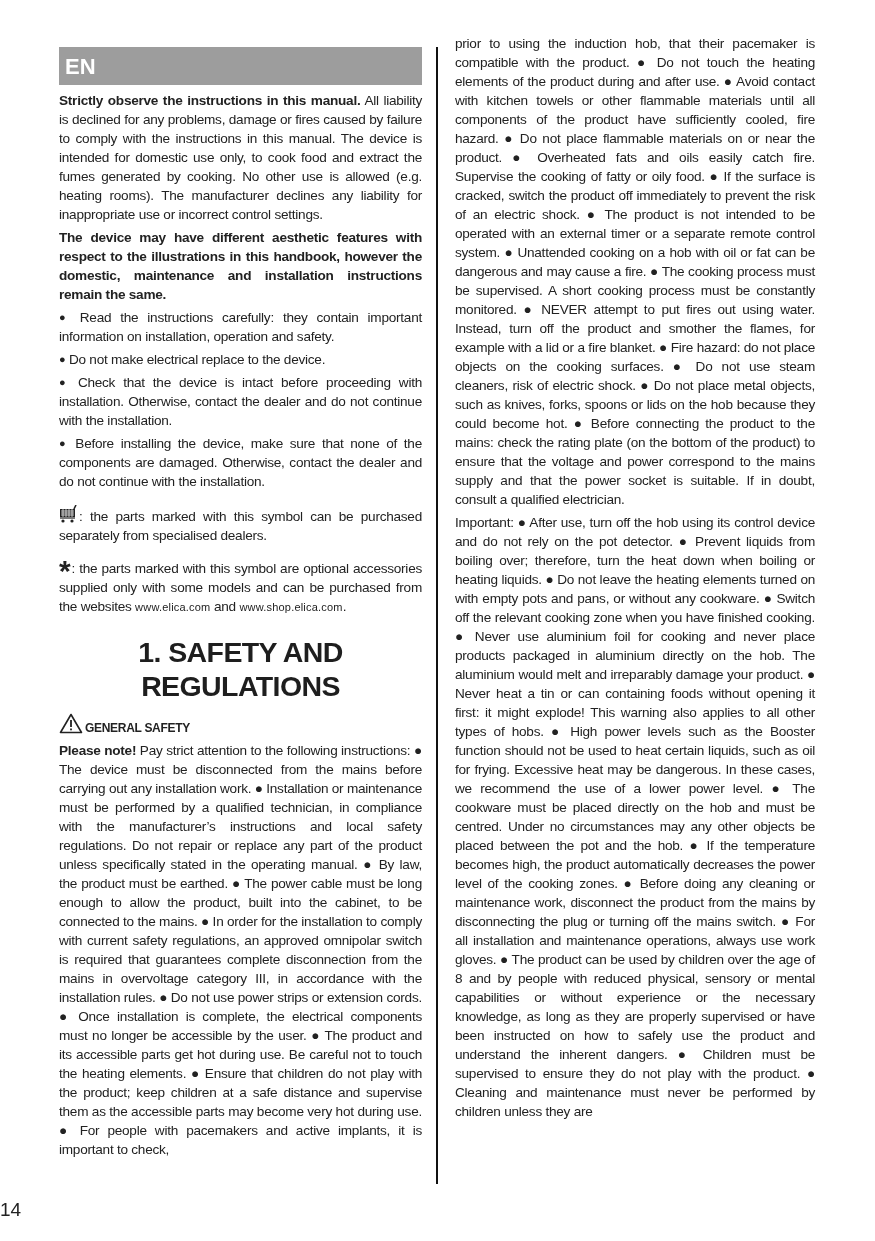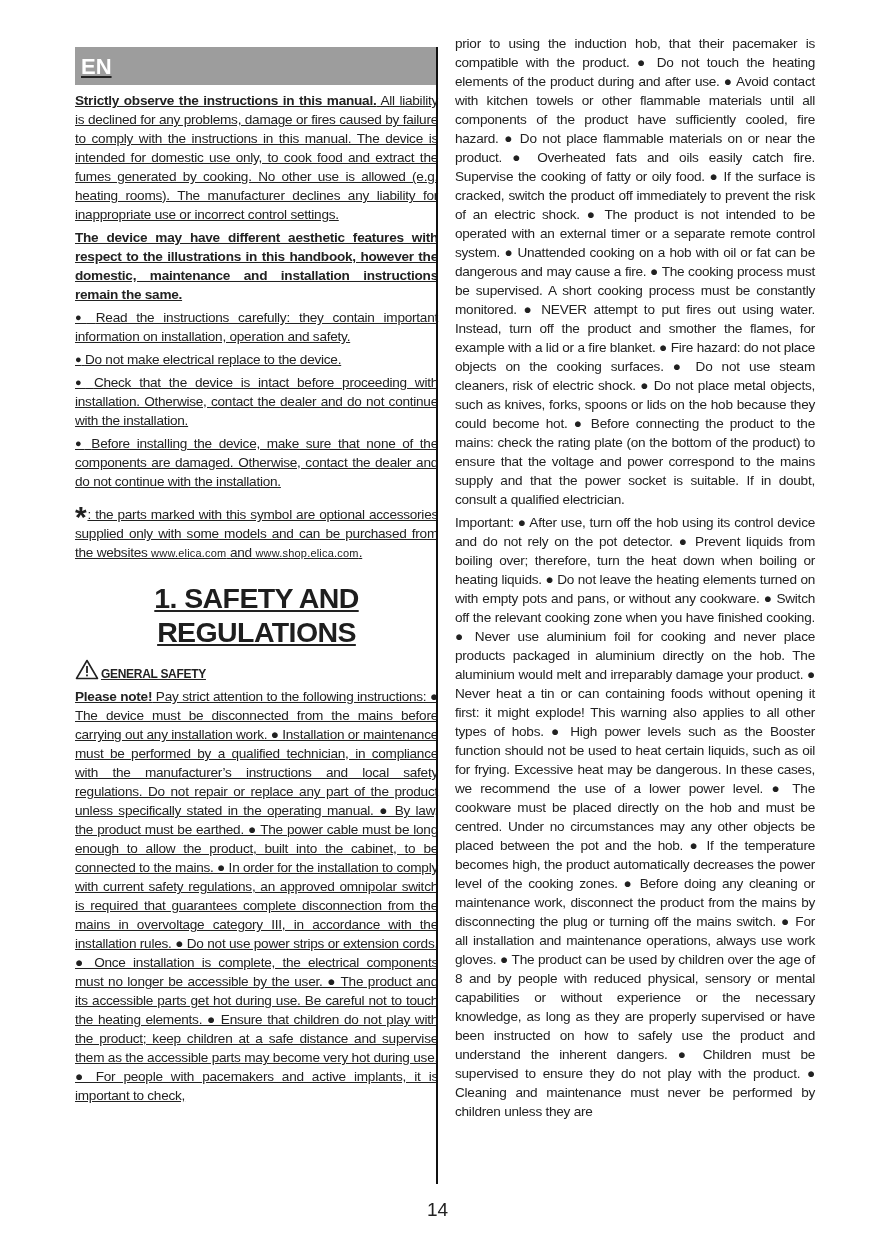--- a/index.html
+++ b/index.html
@@ -1,52 +1,60 @@
 <!DOCTYPE html>
 <html><head>
 <meta charset="utf-8">
 <style>
   html, body { margin: 0; padding: 0; background: #ffffff; }
   body { width: 875px; height: 1241px; position: relative; overflow: hidden;
          font-family: "Liberation Sans", sans-serif; color: #222; }
   .col { position: absolute; top: 47px; width: 363px; font-size: 13.6px; line-height: 19px;
          text-align: justify; letter-spacing: -0.25px; }
-  .col-left { left: 75px; text-decoration: underline; }
+  .col-left { left: 59px; }
   .col-right { left: 455px; top: 34px; width: 360px; }
   .divider { position: absolute; left: 436px; top: 47px; width: 2px; height: 1137px; background: #111; }
   .lang-bar { height: 38px; background: #9d9d9d; color: #fff; font-weight: bold; font-size: 22px;
               line-height: 40px; padding-left: 6px; margin-bottom: 6px; letter-spacing: 0; }
   p { margin: 0 0 4px 0; }
   .bold { font-weight: bold; }
   .bullet { font-size: 11px; vertical-align: 1px; }
   .sym-para { margin-top: 14px; }
   .cart-icon { display: inline-block; width: 20px; height: 18px; vertical-align: -2px; }
   .star-icon { display: inline-block; font-weight: bold; font-size: 30px; line-height: 14px; vertical-align: -8px; margin-right: 1px; }
   .url { font-size: 11px; letter-spacing: 0.2px; }
   .section-title { font-size: 28.5px; font-weight: bold; line-height: 34px; margin: 18px 0 10px 0;
                    letter-spacing: -0.6px; text-align: center; color: #1e1e1e; }
   .subsection { font-size: 12px; font-weight: bold; line-height: 22px; margin: 0 0 2px 0; text-align: left; letter-spacing: -0.3px; }
   .warn-icon { display: inline-block; width: 24px; height: 21px; vertical-align: -2px; margin-right: 2px; }
-  .page-number { position: absolute; left: 0; width: 875px; top: 1199px; text-align: center; font-size: 19px; color: #222; }
+  .page-number { position: absolute; left: 0; width: 875px; top: 1199px; text-align: left; font-size: 19px; color: #222; }
 </style>
 </head>
 <body>
 
 <div class="col col-left">
   <div class="lang-bar">EN</div>
 
   <p><span class="bold">Strictly observe the instructions in this manual.</span><span> All liability is declined for any problems, damage or fires caused by failure to comply with the instructions in this manual. The device is intended for domestic use only, to cook food and extract the fumes generated by cooking. No other use is allowed (e.g. heating rooms). The manufacturer declines any liability for inappropriate use or incorrect control settings.</span></p>
 
   <p class="bold">The device may have different aesthetic features with respect to the illustrations in this handbook, however the domestic, maintenance and installation instructions remain the same.</p>
 
   <p><span class="bullet">●</span> <span>Read the instructions carefully: they contain important information on installation, operation and safety.</span></p>
   <p><span class="bullet">●</span> <span>Do not make electrical replace to the device.</span></p>
   <p><span class="bullet">●</span> <span>Check that the device is intact before proceeding with installation. Otherwise, contact the dealer and do not continue with the installation.</span></p>
   <p><span class="bullet">●</span> <span>Before installing the device, make sure that none of the components are damaged. Otherwise, contact the dealer and do not continue with the installation.</span></p>
 
+  <p class="sym-para"><span class="cart-icon"><svg width="20" height="18" viewBox="0 0 20 18">
+          <path d="M17 0 L15 4" stroke="#222" stroke-width="1.6"></path>
+          <rect x="1" y="4" width="15" height="8" fill="#222"></rect>
+          <path d="M2 6 H15 M2 8 H15 M2 10 H15 M4 4 V12 M7 4 V12 M10 4 V12 M13 4 V12" stroke="#fff" stroke-width="0.7"></path>
+          <path d="M1 13 H16" stroke="#222" stroke-width="1.2"></path>
+          <circle cx="4" cy="16" r="1.6" fill="#222"></circle>
+          <circle cx="13" cy="16" r="1.6" fill="#222"></circle>
+        </svg></span><span>: the parts marked with this symbol can be purchased separately from specialised dealers.</span></p>
 
   <p class="sym-para"><span class="star-icon">*</span><span>: the parts marked with this symbol are optional accessories supplied only with some models and can be purchased from the websites </span><span class="url">www.elica.com</span><span> and </span><span class="url">www.shop.elica.com</span><span>.</span></p>
 
   <div class="section-title">1. SAFETY AND REGULATIONS</div>
 
   <div class="subsection"><span class="warn-icon"><svg width="24" height="21" viewBox="0 0 24 21">
           <path d="M12 1.5 L22.5 19.5 H1.5 Z" fill="none" stroke="#222" stroke-width="1.6" stroke-linejoin="round"></path>
           <rect x="11.1" y="7" width="1.8" height="7" fill="#222"></rect>
           <rect x="11.1" y="15.5" width="1.8" height="1.8" fill="#222"></rect>
         </svg></span><span>GENERAL SAFETY</span></div>

